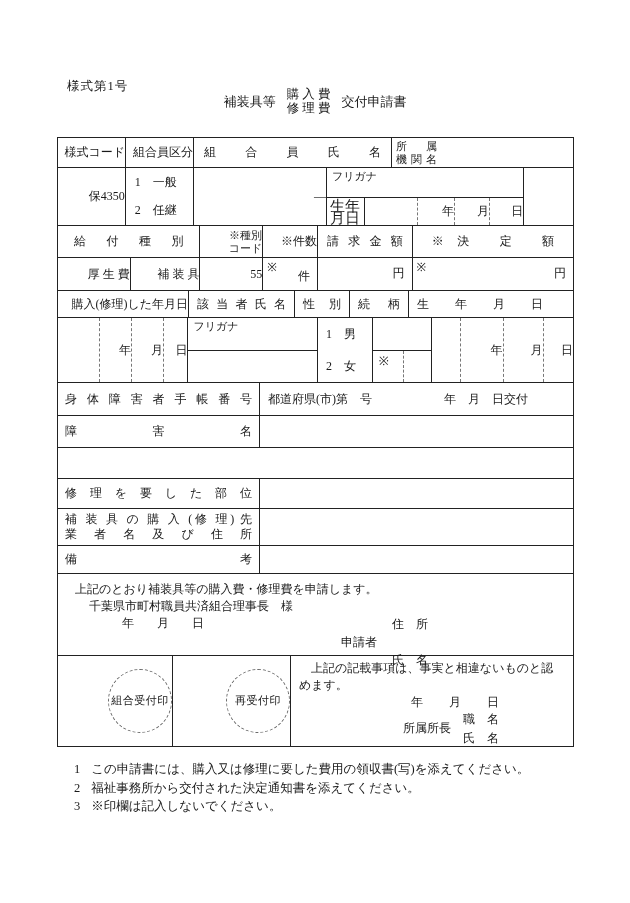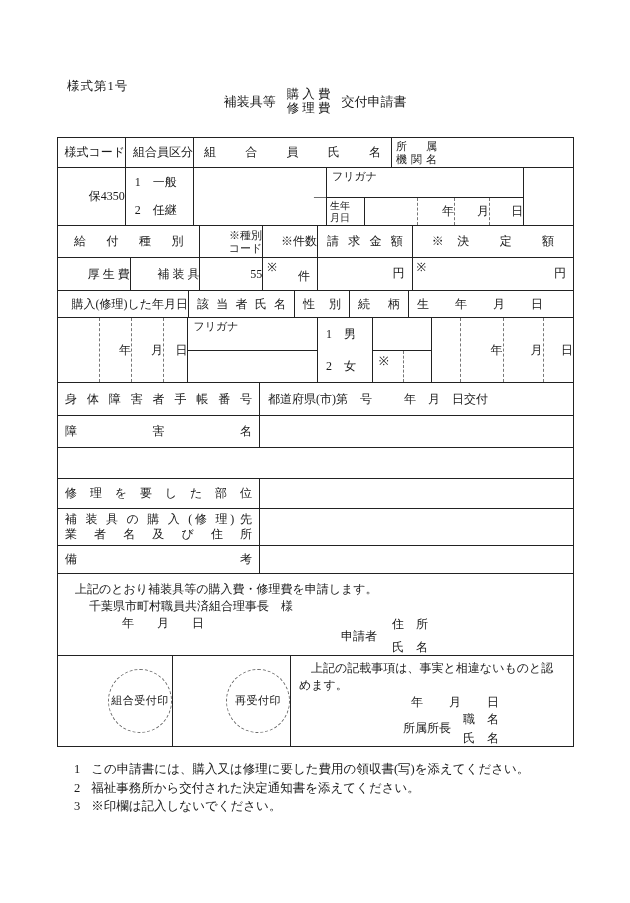--- a/index.html
+++ b/index.html
@@ -27,21 +27,21 @@
   .row { display:flex; border-bottom:1px solid #222; }
   .row.blockrow { display:block; position:relative; }
   .row.lastrow { border-bottom:none; }
   .cell { border-right:1px solid #222; position:relative; overflow:hidden; }
   .cell.lastcell { border-right:none; }
   .c { display:flex; align-items:center; justify-content:flex-end; }
   .spread { display:block; width:100%; text-align:justify; text-align-last:justify; }
   .dashL { border-left:1px dashed #777; }
   .subcol { display:flex; flex-direction:column; }
   .small { font-size:11px; line-height:13px; }
-  .tiny { font-size:10px; line-height:12px; }
+  .tiny { font-size:15px; line-height:12px; }
 
   .mark-tl { position:absolute; left:4px; top:2px; font-size:11.5px; }
   .unit-br { position:absolute; right:7px; bottom:6px; }
 
   .stampcircle {
     width:64px; height:64px; border:1.3px dashed #6a6a6a; border-radius:50%;
     display:flex; align-items:center; justify-content:center; font-size:11px;
     letter-spacing:0.5px;
   }
 
@@ -218,21 +218,21 @@
         <div class="dashL c" style="flex:1">
             <span>日</span>
           </div>
       </div>
     </div>
 
     <div class="row" style="height:33px">
       <div class="cell c" style="width:202px">
           <span class="spread" style="padding:0 7px">身 体 障 害 者 手 帳 番 号</span>
         </div>
-      <div class="cell lastcell" style="flex:1; display:flex; align-items:center; gap:32px; padding-left:8px">
+      <div class="cell lastcell" style="flex:1; display:flex; align-items:center; gap:72px; padding-left:8px">
         <span>都道府県(市)第　号</span>
         <span>年　月　日交付</span>
       </div>
     </div>
 
     <div class="row" style="height:32px">
       <div class="cell c" style="width:202px">
           <span class="spread" style="padding:0 7px">障 害 名</span>
         </div>
       <div class="cell lastcell" style="flex:1"></div>
@@ -269,21 +269,21 @@
     <div class="row blockrow" style="height:82px; padding-top:7px">
       <div style="padding-left:17px; line-height:17px">上記のとおり補装具等の購入費・修理費を申請します。</div>
       <div style="padding-left:31px; line-height:17px">千葉県市町村職員共済組合理事長　様</div>
       <div style="padding-left:64px; line-height:17px; display:flex; gap:23px">
         <span>年</span>
         <span>月</span>
         <span>日</span>
       </div>
       <div style="position:absolute; left:283px; top:43px; display:flex; align-items:center; gap:15px">
         <span>申請者</span>
-        <span class="subcol" style="gap:8px">
+        <span class="subcol" style="gap:21px">
           <span>住　所</span>
           <span>氏　名</span>
         </span>
       </div>
     </div>
 
     <div class="row lastrow" style="height:90px">
       <div class="cell c" style="width:115px">
         <div class="stampcircle">
             <span>組合受付印</span>

